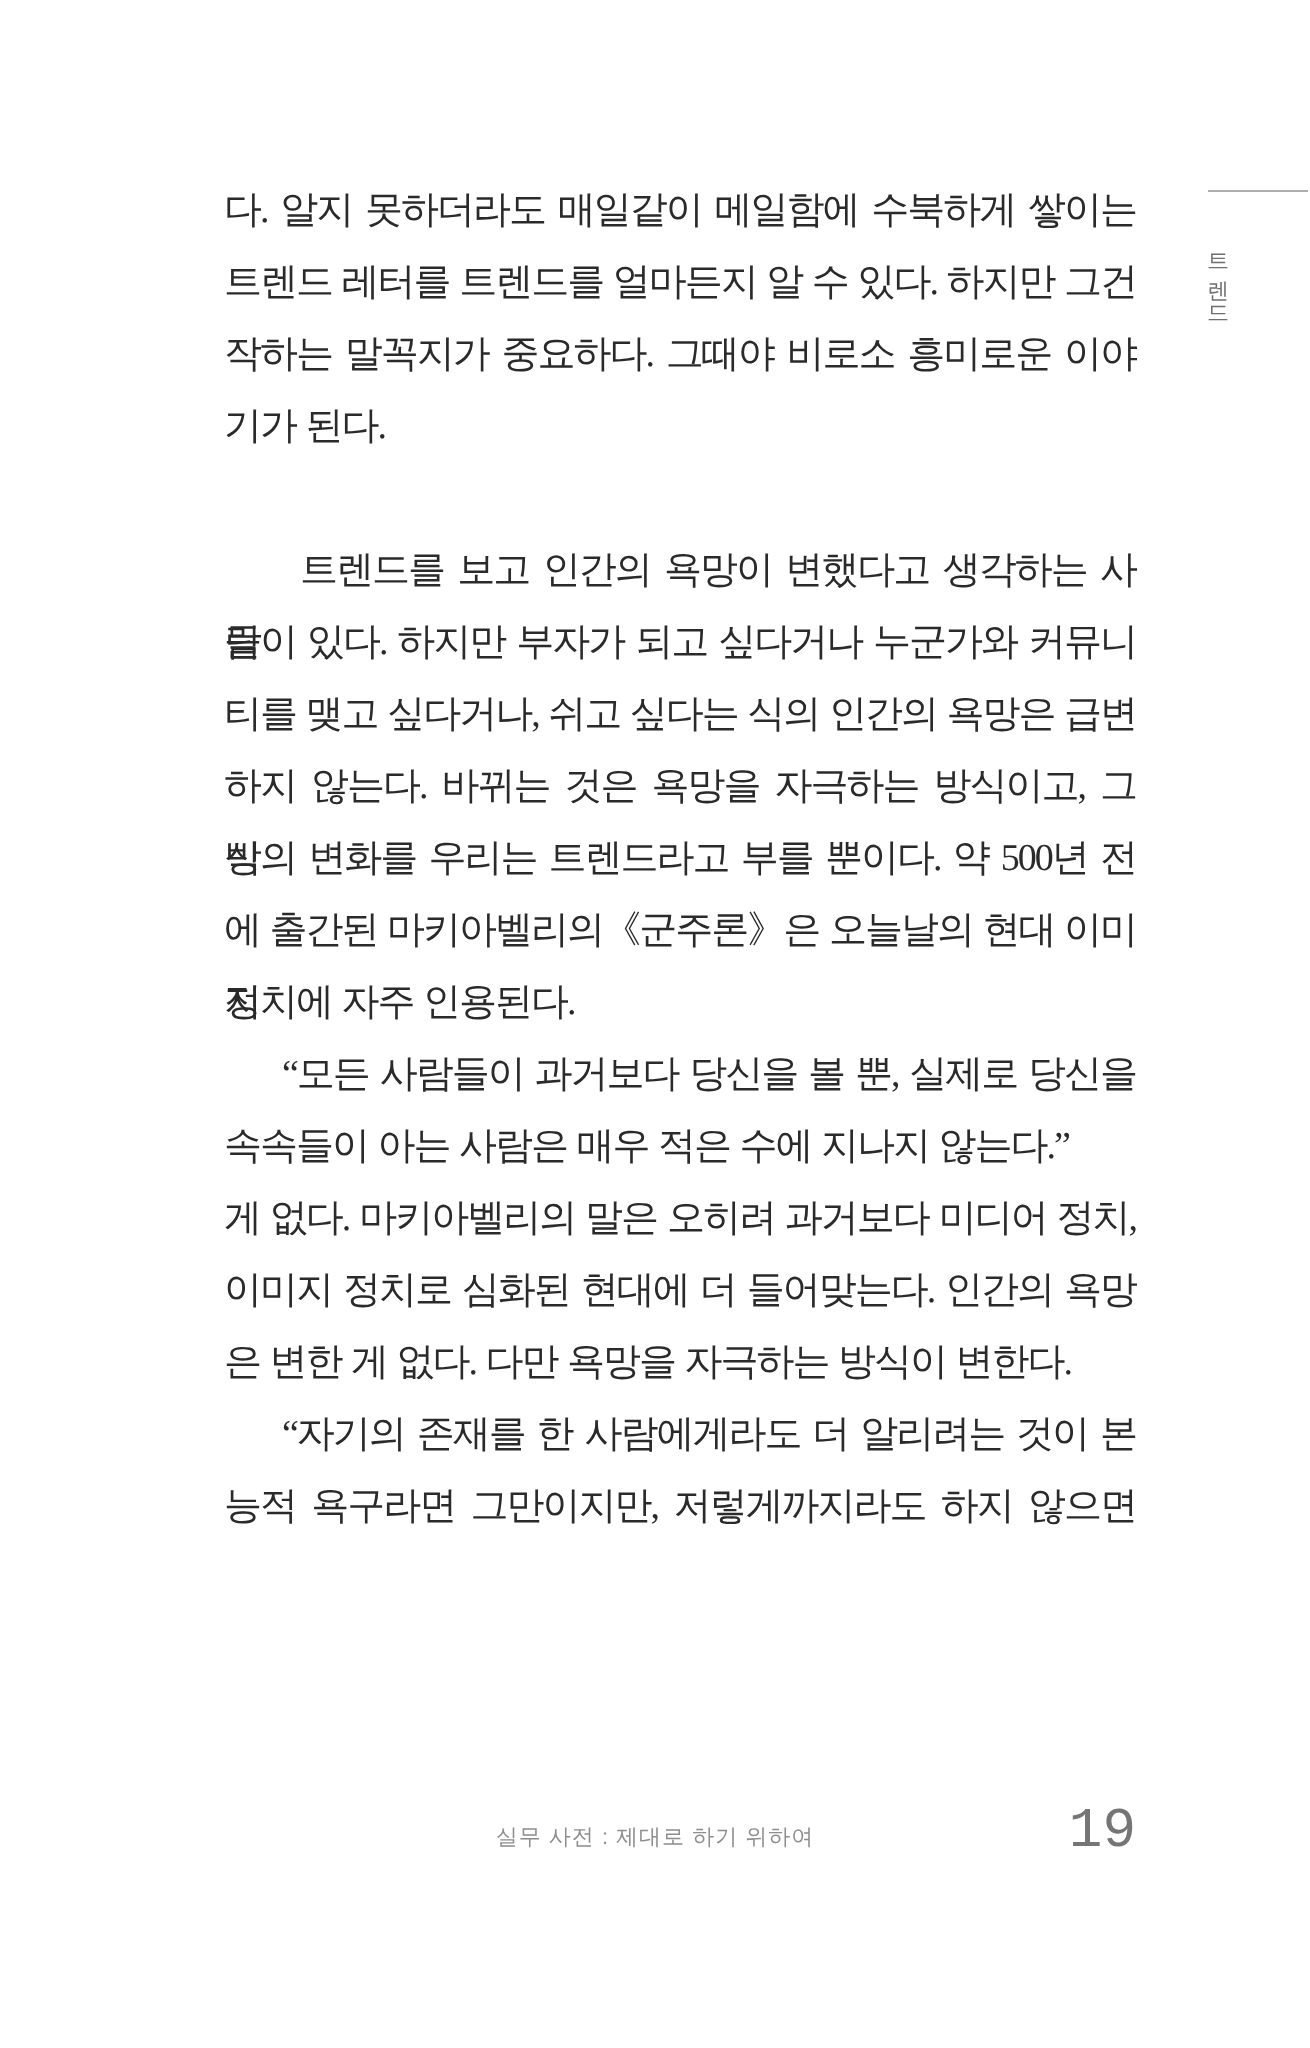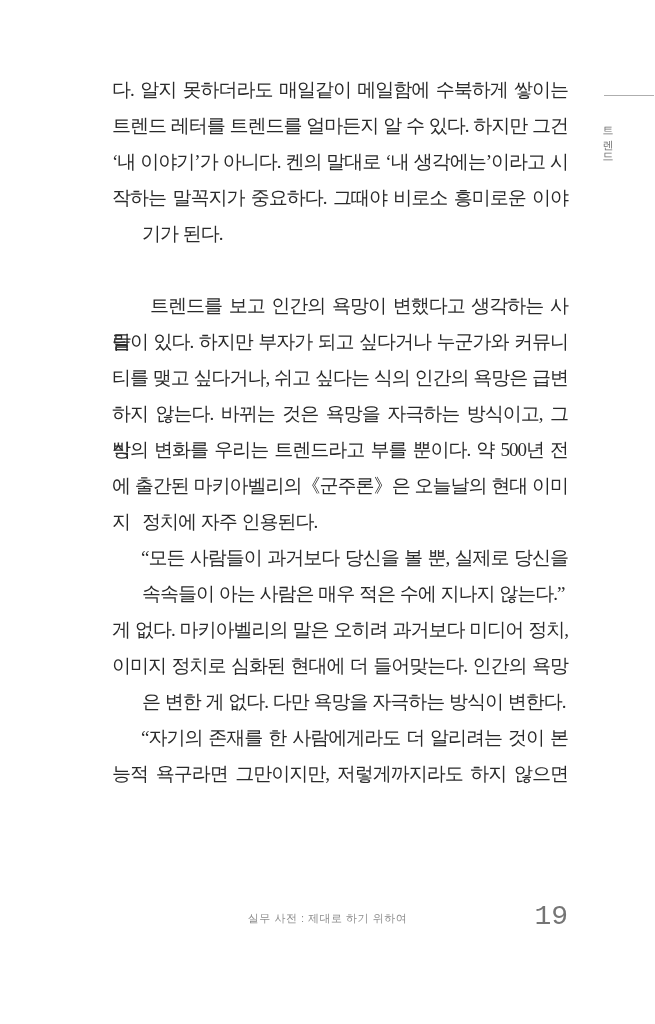--- a/index.html
+++ b/index.html
@@ -31,21 +31,21 @@
     text-orientation: upright;
     font-family: "Liberation Sans", "DejaVu Sans", sans-serif;
     font-size: 11px;
     letter-spacing: 2px;
     color: #6f6f6f;
   }
 
   
   .body-text {
     position: absolute;
-    top: 72px;
+    top: 88px;
     left: 112px;
     width: 456px;
     color: #2a2a2a;
     font-size: 19px;
     line-height: 36px;
     letter-spacing: -1px;
     word-spacing: 1px;
   }
   .body-text .line {
     height: 36px;
@@ -55,21 +55,20 @@
   }
   .body-text .line.justify {
     white-space: normal;
     text-align: justify;
     text-align-last: justify;   
   }
   .body-text .line.last {
     white-space: normal;
     text-align: center;
     text-align-last: left;      
-    margin-left: 30px;
   }
   .body-text .line.spacer { height: 36px; }
   .body-text .line.indent-para  { text-indent: 38px; }
   .body-text .line.indent-quote { text-indent: 29px; }
 
   
   .footer-title {
     position: absolute;
     top: 911px;
     left: 0;
@@ -95,21 +94,20 @@
 
 <div class="page">
 
   <div class="margin-rule"></div>
 
   <div class="margin-label">트렌드</div>
 
   <main class="body-text">
       <div class="line justify">다. 알지 못하더라도 매일같이 메일함에 수북하게 쌓이는</div>
       <div class="line justify">트렌드 레터를 트렌드를 얼마든지 알 수 있다. 하지만 그건</div>
-      <div class="line justify">‘내 이야기’가 아니다. 켄의 말대로 ‘내 생각에는’이라고 시</div>
       <div class="line justify">작하는 말꼭지가 중요하다. 그때야 비로소 흥미로운 이야</div>
       <div class="line last">기가 된다.</div>
       <div class="line spacer"></div>
       <div class="line justify indent-para">트렌드를 보고 인간의 욕망이 변했다고 생각하는 사람</div>
       <div class="line justify">들이 있다. 하지만 부자가 되고 싶다거나 누군가와 커뮤니</div>
       <div class="line justify">티를 맺고 싶다거나, 쉬고 싶다는 식의 인간의 욕망은 급변</div>
       <div class="line justify">하지 않는다. 바뀌는 것은 욕망을 자극하는 방식이고, 그 방</div>
       <div class="line justify">식의 변화를 우리는 트렌드라고 부를 뿐이다. 약 500년 전</div>
       <div class="line justify">에 출간된 마키아벨리의《군주론》은 오늘날의 현대 이미지</div>
       <div class="line last">정치에 자주 인용된다.</div>

